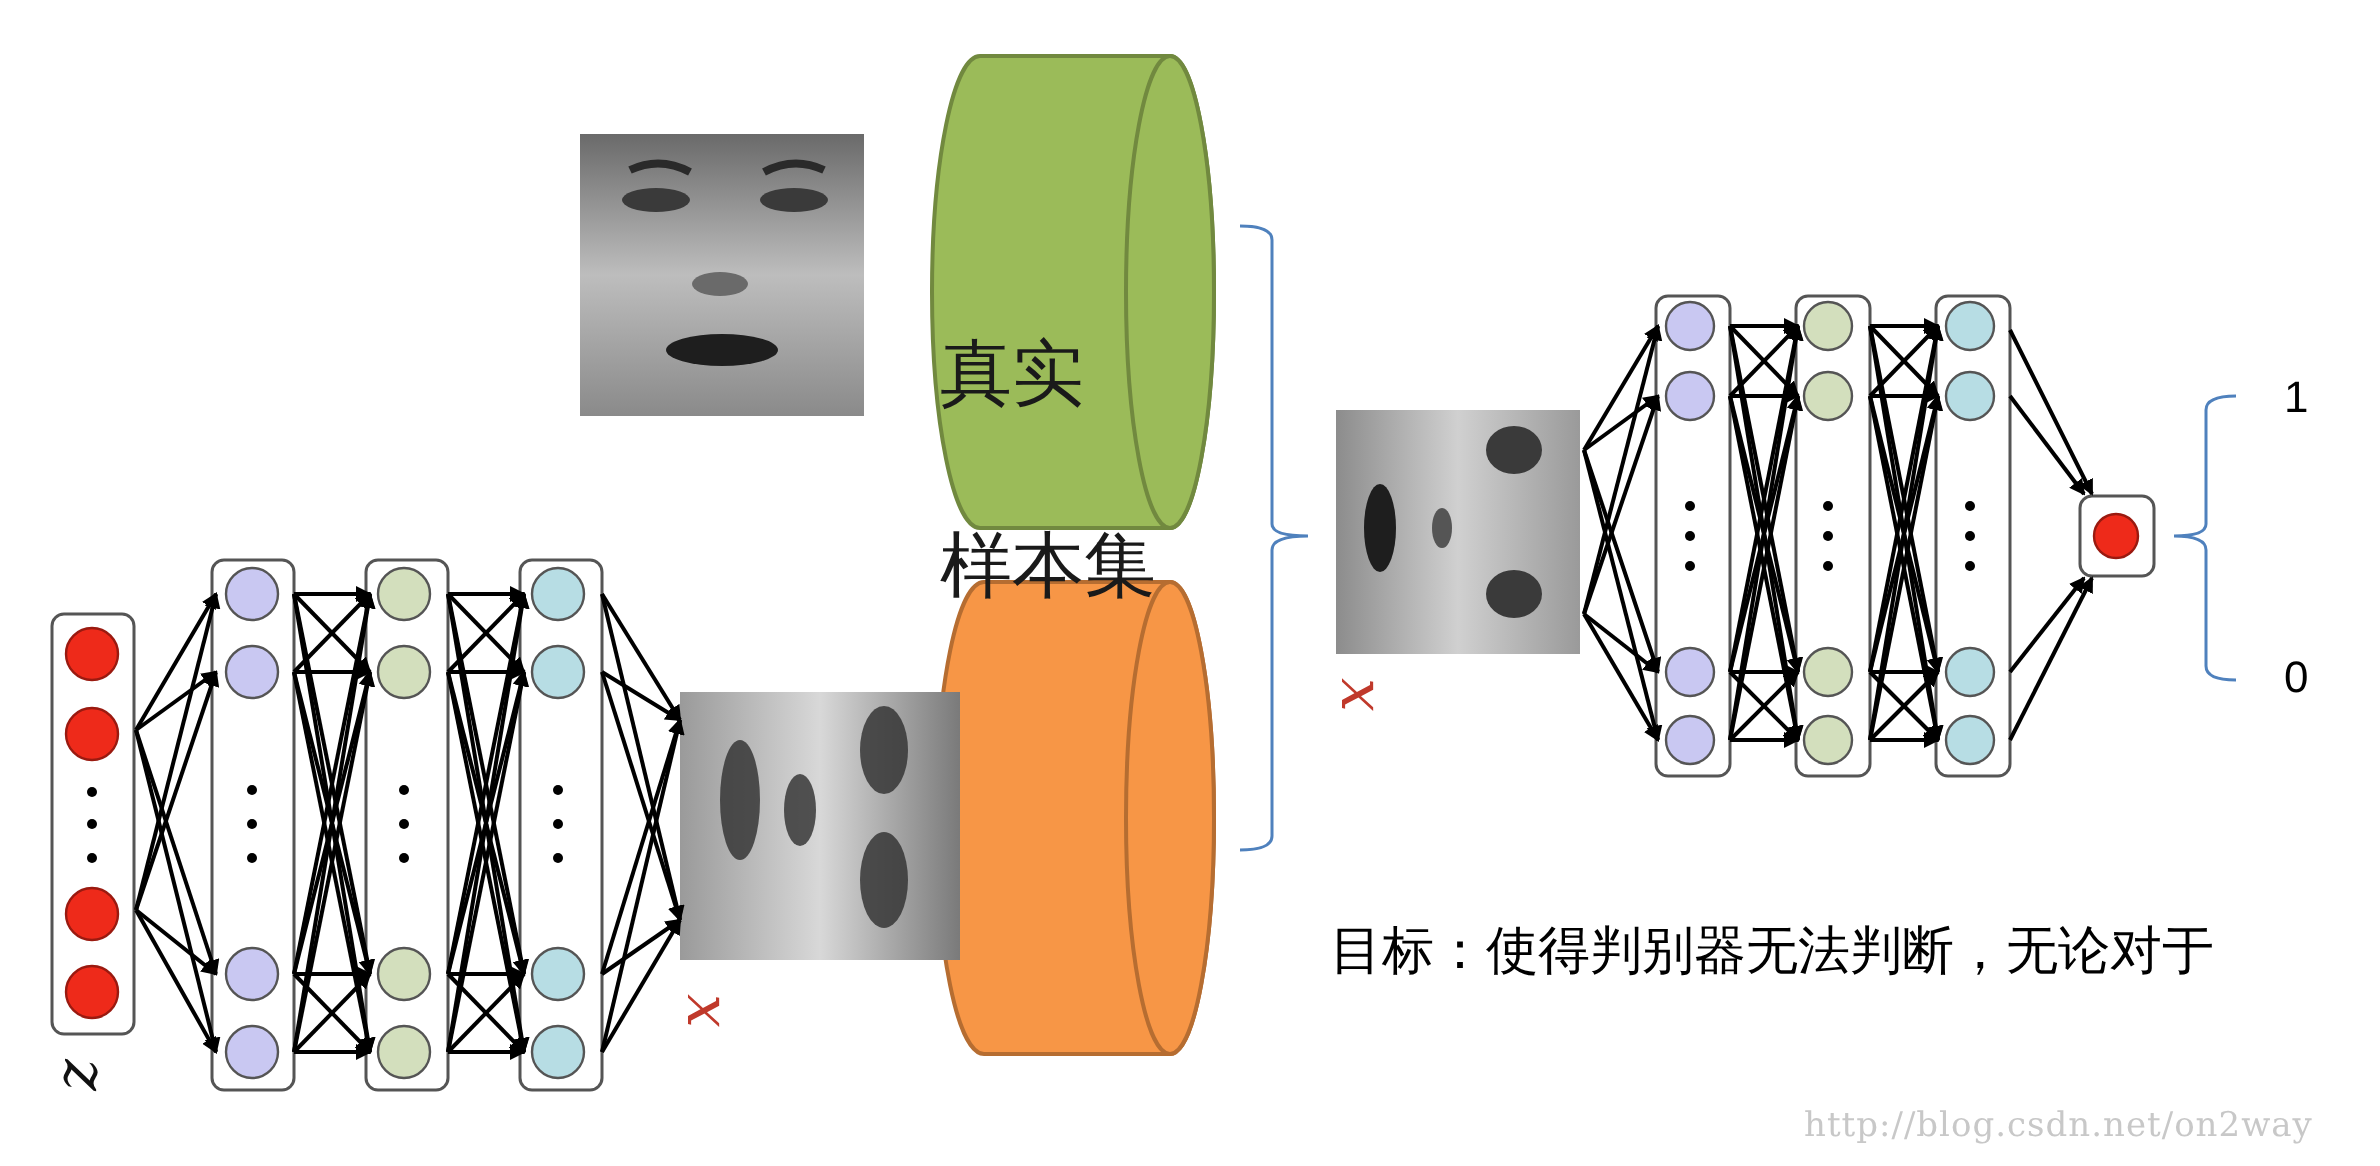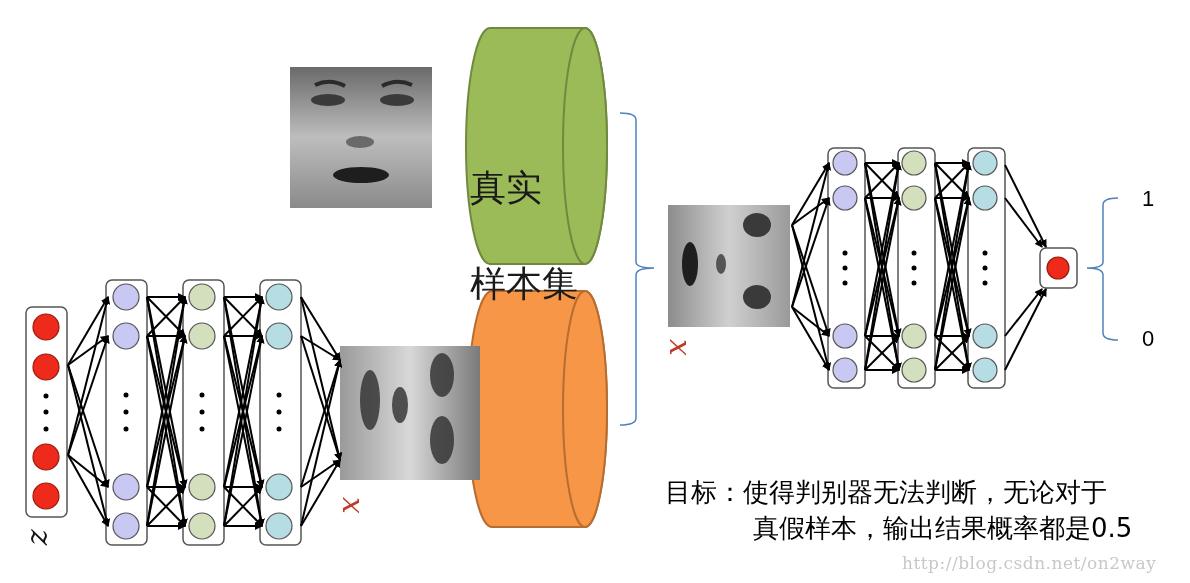--- a/index.html
+++ b/index.html
@@ -272,20 +272,19 @@
 <div class="cyl-label" style="left:478px;top:382px;">
 </div>
 
 <div class="zlabel" style="left:34px;top:520px;">z</div>
 <div class="xlabel" style="left:345px;top:488px;">x</div>
 <div class="xlabel" style="left:672px;top:330px;">x</div>
 
 <div class="out-label" style="left:1142px;top:186px;">1</div>
 <div class="out-label" style="left:1142px;top:326px;">0</div>
 
-<div class="goal" style="left:665px;top:474px;">
+<div class="goal" style="left:665px;top:458px;">
   <div>
     <span>目标：</span><span>使得判别器无法判断，无论对于</span>
   </div>
-  <div style="padding-left:88px;">真假样本，输出结果概率都是0.5</div>
 </div>
 
 <div class="watermark" style="left:902px;top:553px;">http://blog.csdn.net/on2way</div>
 
 </body></html>

